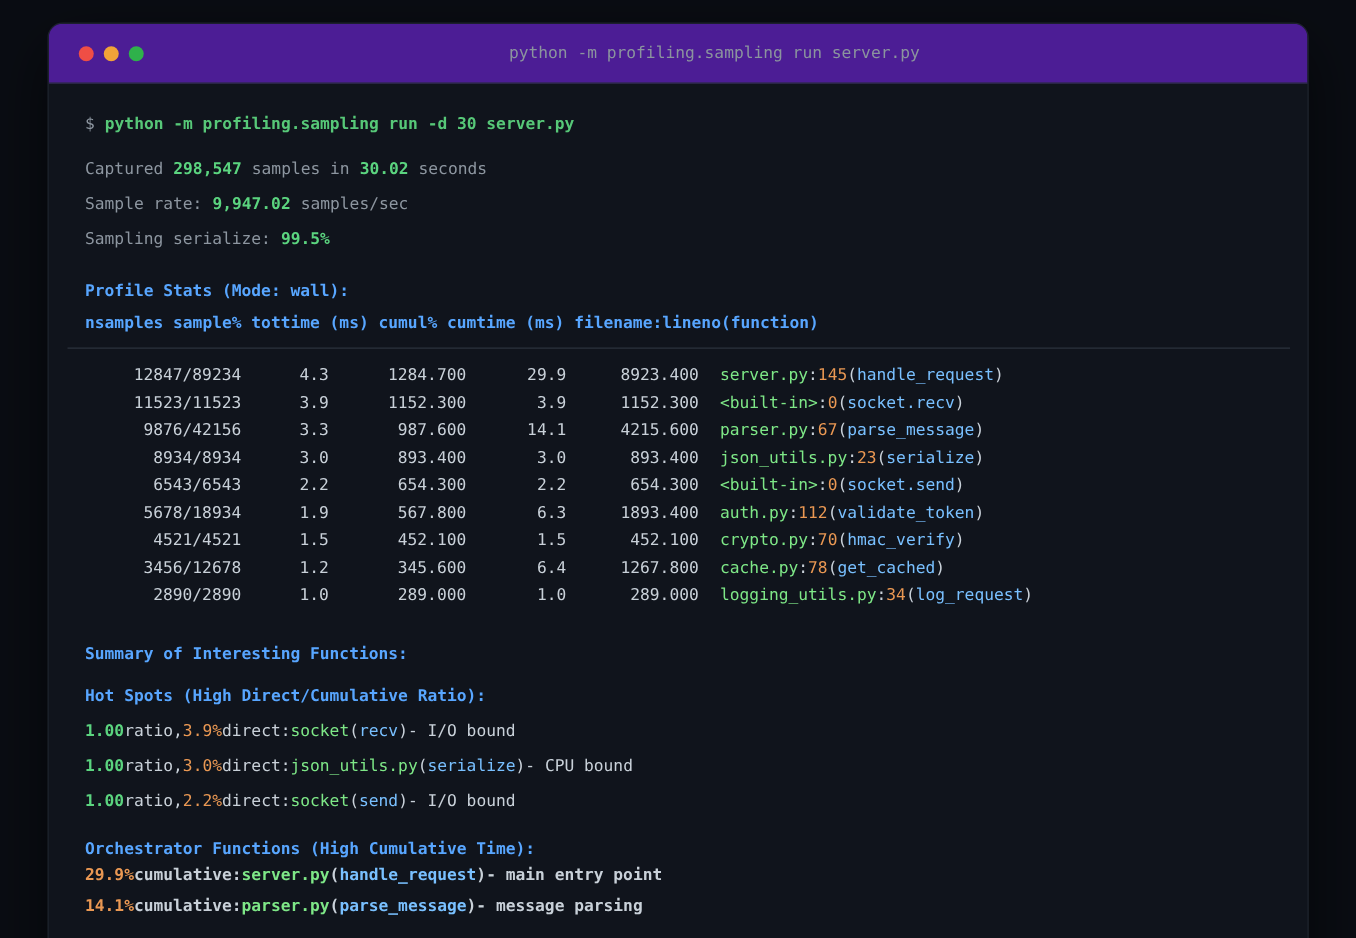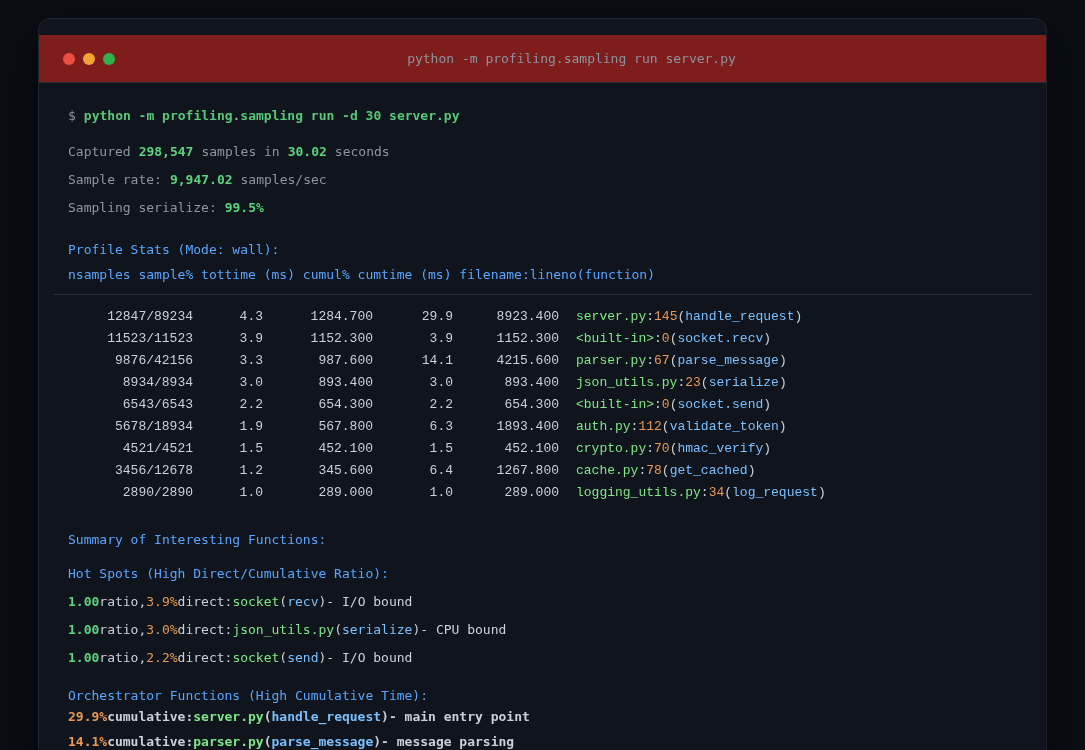--- a/index.html
+++ b/index.html
@@ -15,26 +15,25 @@
     left: 38px; top: 18px;
     width: 1009px; height: 770px;
     background: #10141c;
     border: 1px solid #1e242e;
     border-radius: 12px;
     box-shadow: 0 18px 50px rgba(0,0,0,0.55);
     overflow: hidden;
   }
   .titlebar {
     height: 48px;
-    background: #7f1d1d;
+    background: #4c1d95;
     border-bottom: 1px solid #242b36;
     display: flex;
     align-items: center;
     position: relative;
-    margin-top: 16px;
   }
   .traffic { position: absolute; left: 24px; display: flex; gap: 8px; }
   .traffic .light { width: 12px; height: 12px; border-radius: 50%; }
   .titlebar .title {
     flex: 1;
     text-align: center;
     color: #8b949e;
     font-size: 13px;
     padding-left: 58px;
   }
@@ -42,26 +41,26 @@
   .line { display: flex; align-items: center; white-space: pre; }
   .cmd-line { height: 20px; gap: 8px; }
   .stats { margin-top: 12px; }
   .stats .line { height: 28px; gap: 8px; }
   .gray  { color: #8d96a0; }
   .lgray { color: #c9d1d9; }
   .grn-b { color: #5bd47f; font-weight: bold; }
   .grn   { color: #7ee787; }
   .org   { color: #ea9853; }
   .blu   { color: #79c0ff; }
-  .head  { color: #58a6ff; font-weight: normal; }
+  .head  { color: #58a6ff; font-weight: bold; }
   .cmd   { color: #57c878; font-weight: bold; }
   .profile-heading { margin-top: 14px; height: 28px; display: flex; align-items: center; }
   .cols-header { height: 22px; display: flex; align-items: center; }
   .divider { border-top: 1px solid #2b323c; margin: 9px -14px 10px -14px; }
-  .t-row { height: 22px; display: flex; align-items: center; color: #c9d1d9; font-family: Liberation Mono, monospace; }
+  .t-row { height: 22px; display: flex; align-items: center; color: #c9d1d9; }
   .t-row .num { display: inline-block; text-align: right; white-space: pre; }
   .col-ns { width: 125px; }
   .col-sp { width: 70px; }
   .col-tt { width: 110px; }
   .col-cu { width: 80px; }
   .col-ct { width: 106px; }
   .fn-cell { margin-left: 17px; white-space: pre; }
   .summary-heading { margin-top: 22px; height: 28px; display: flex; align-items: center; }
   .sub-heading { margin-top: 6px; height: 28px; display: flex; align-items: center; }
   .hot-line { height: 28px; display: flex; align-items: center; white-space: pre; }

